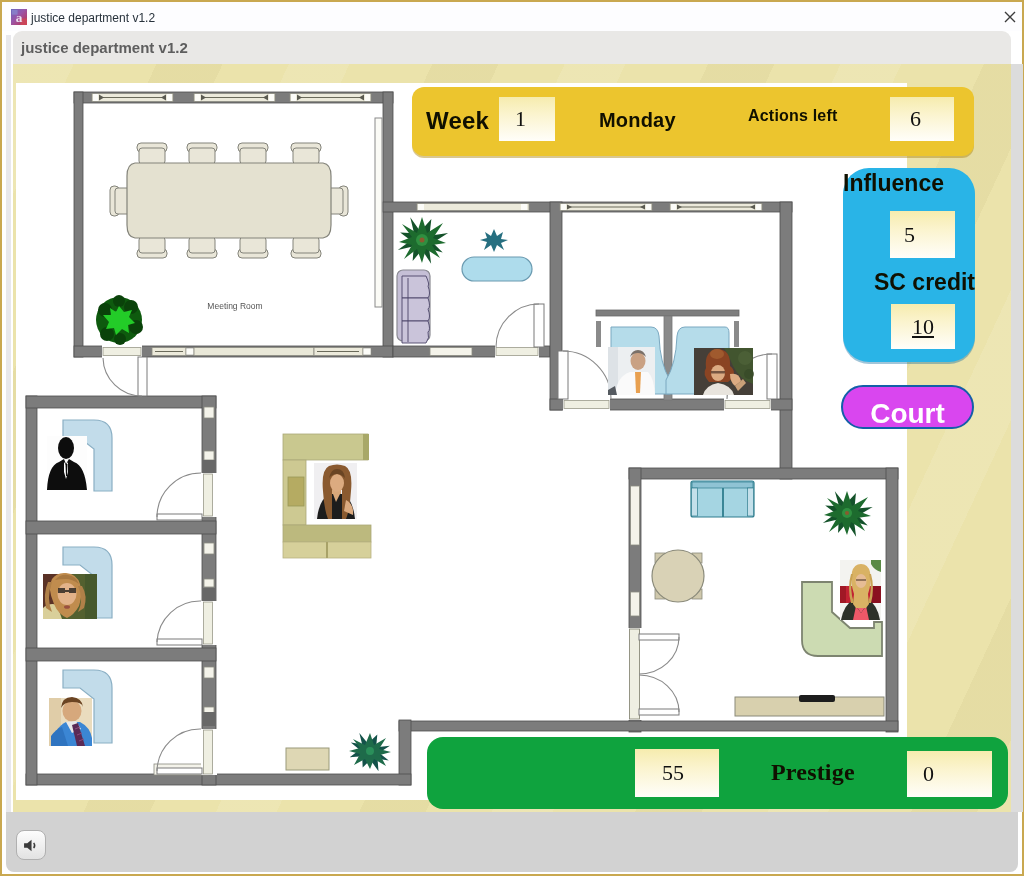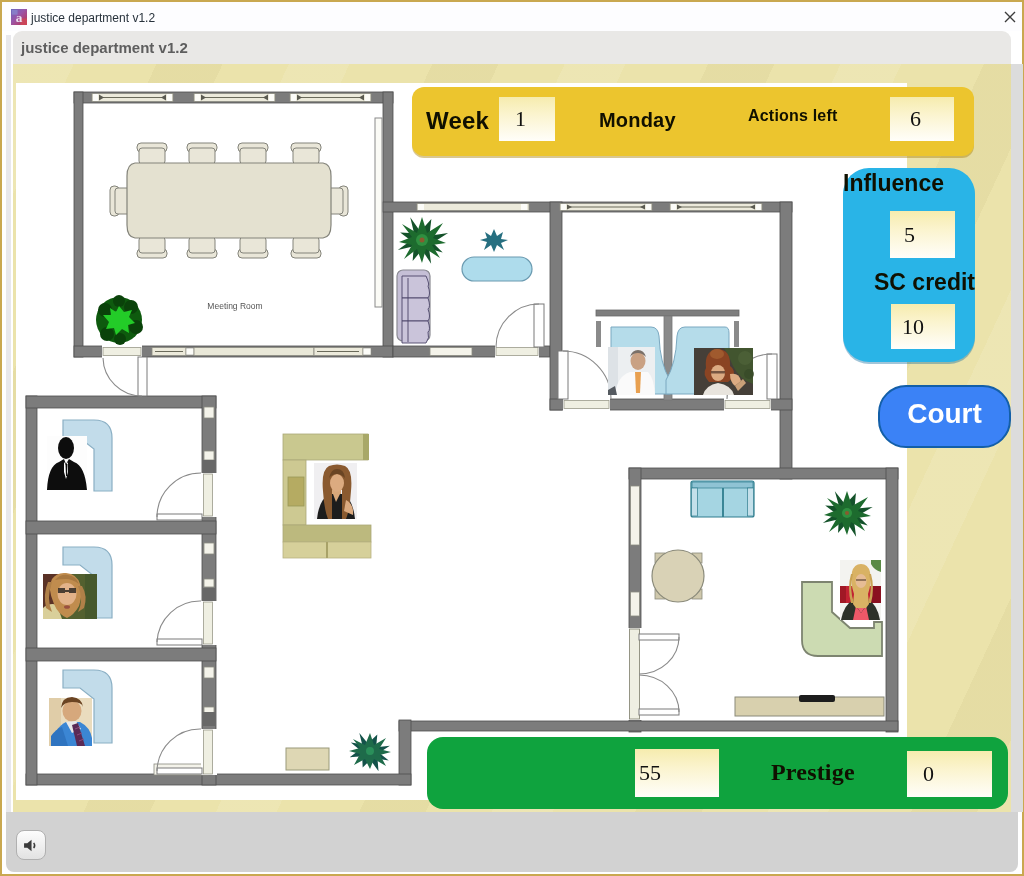--- a/index.html
+++ b/index.html
@@ -483,30 +483,30 @@
 
   <div class="abs lbl" style="left:841px;top:168px;width:132px;text-align:left;font-size:23px;">Influence</div>
 
   <div class="valbox" style="left:888px;top:209px;width:65px;height:47px;">
       <span class="val" style="line-height:47px;padding-left:14px;">5</span>
     </div>
 
   <div class="abs lbl" style="left:841px;top:267px;width:132px;text-align:right;font-size:23px;">SC credit</div>
 
   <div class="valbox" style="left:889px;top:302px;width:64px;height:45px;">
-      <span class="val" style="line-height:45px;padding-left:11px;">10</span>
+      <span class="val" style="line-height:45px;padding-left:21px;text-decoration:underline;">10</span>
     </div>
 
-  <div class="abs" style="left:876px;top:383px;width:133px;height:63px;background:#3b82f6;border:2px solid #135fa8;box-sizing:border-box;border-radius:28px;color:#fff;font-weight:bold;font-size:28px;text-align:center;line-height:53px;">Court</div>
+  <div class="abs" style="left:839px;top:383px;width:133px;height:44px;background:#d946ef;border:2px solid #135fa8;box-sizing:border-box;border-radius:28px;color:#fff;font-weight:bold;font-size:28px;text-align:center;line-height:53px;">Court</div>
 
   <div class="abs" style="left:425px;top:735px;width:581px;height:72px;background:#0fa33e;border-radius:16px;"></div>
 
 
   <div class="valbox" style="left:633px;top:747px;width:84px;height:48px;">
-      <span class="val" style="line-height:48px;padding-left:4px;">55</span>
+      <span class="val" style="line-height:48px;padding-left:27px;">55</span>
     </div>
 
   <div class="abs lbl" style="left:769px;top:757px;font-size:24px;letter-spacing:0.2px;font-family:Liberation Serif, serif;">Prestige</div>
 
   <div class="valbox" style="left:905px;top:749px;width:85px;height:46px;">
       <span class="val" style="line-height:46px;">0</span>
     </div>
 
   <div class="abs" style="left:14px;top:828px;width:30px;height:30px;background:linear-gradient(180deg,#fdfdfd,#e2e2e2);border:1px solid #b0b0b0;border-radius:8px;box-sizing:border-box;"></div>
 

